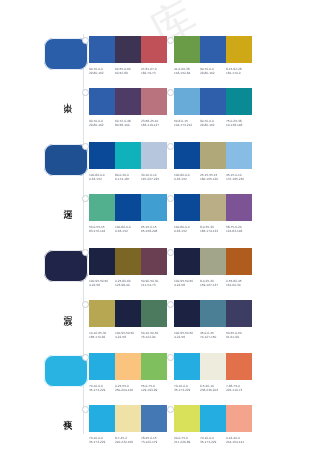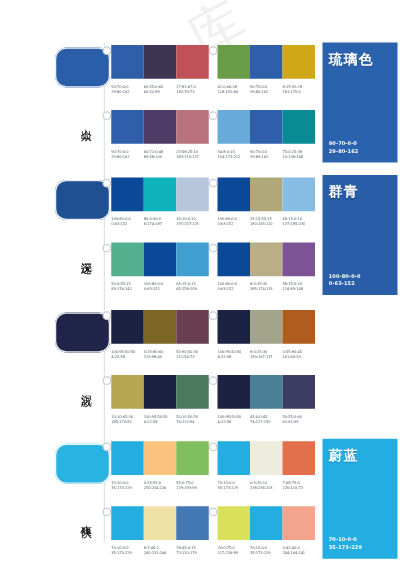--- a/index.html
+++ b/index.html
@@ -182,27 +182,20 @@
             <span>90-70-0-0</span>
             <span>29-80-162</span>
           </div>
           <div class="cc">
             <span>75-0-25-38</span>
             <span>10-138-148</span>
           </div>
         </div>
       </div>
     </div>
-    <div class="panel" style="top: 34px; height: 96px; background: rgb(43, 98, 174);">
-      <div class="pname">琉璃色</div>
-      <div class="pcodes">
-        <span>90-70-0-0</span>
-        <span>29-80-162</span>
-      </div>
-    </div>
     <div class="section" style="top: 140px; height: 104px;">
       <div class="chip" style="top: 4px; background: rgb(30, 80, 146);"></div>
       <div class="vlabel" style="top: 62px;">深远</div>
       <div class="group" style="left: 89px; top: 2px;">
         <div class="bullet"></div>
         <div class="swatches">
           <div class="sw" style="background: rgb(10, 73, 152);"></div>
           <div class="sw" style="background: rgb(15, 178, 187);"></div>
           <div class="sw" style="background: rgb(182, 198, 221);"></div>
         </div>
@@ -279,27 +272,20 @@
           </div>
           <div class="cc">
             <span>8-0-35-30</span>
             <span>185-174-133</span>
           </div>
           <div class="cc">
             <span>58-75-0-20</span>
             <span>124-83-148</span>
           </div>
         </div>
-      </div>
-    </div>
-    <div class="panel" style="top: 140px; height: 96px; background: rgb(42, 93, 168);">
-      <div class="pname">群青</div>
-      <div class="pcodes">
-        <span>100-80-0-0</span>
-        <span>0-63-152</span>
       </div>
     </div>
     <div class="section" style="top: 246px; height: 104px;">
       <div class="chip" style="top: 4px; background: rgb(31, 36, 72);"></div>
       <div class="vlabel" style="top: 62px;">沉寂</div>
       <div class="group" style="left: 89px; top: 2px;">
         <div class="bullet"></div>
         <div class="swatches">
           <div class="sw" style="background: rgb(27, 34, 66);"></div>
           <div class="sw" style="background: rgb(124, 102, 38);"></div>
@@ -472,20 +458,13 @@
             <span>70-10-0-0</span>
             <span>35-173-229</span>
           </div>
           <div class="cc">
             <span>0-42-40-0</span>
             <span>244-164-141</span>
           </div>
         </div>
       </div>
     </div>
-    <div class="panel" style="top: 351px; height: 96px; background: rgb(35, 173, 225);">
-      <div class="pname">蔚蓝</div>
-      <div class="pcodes">
-        <span>70-10-0-0</span>
-        <span>35-173-229</span>
-      </div>
-    </div>
   </div>
 
 </body></html>

